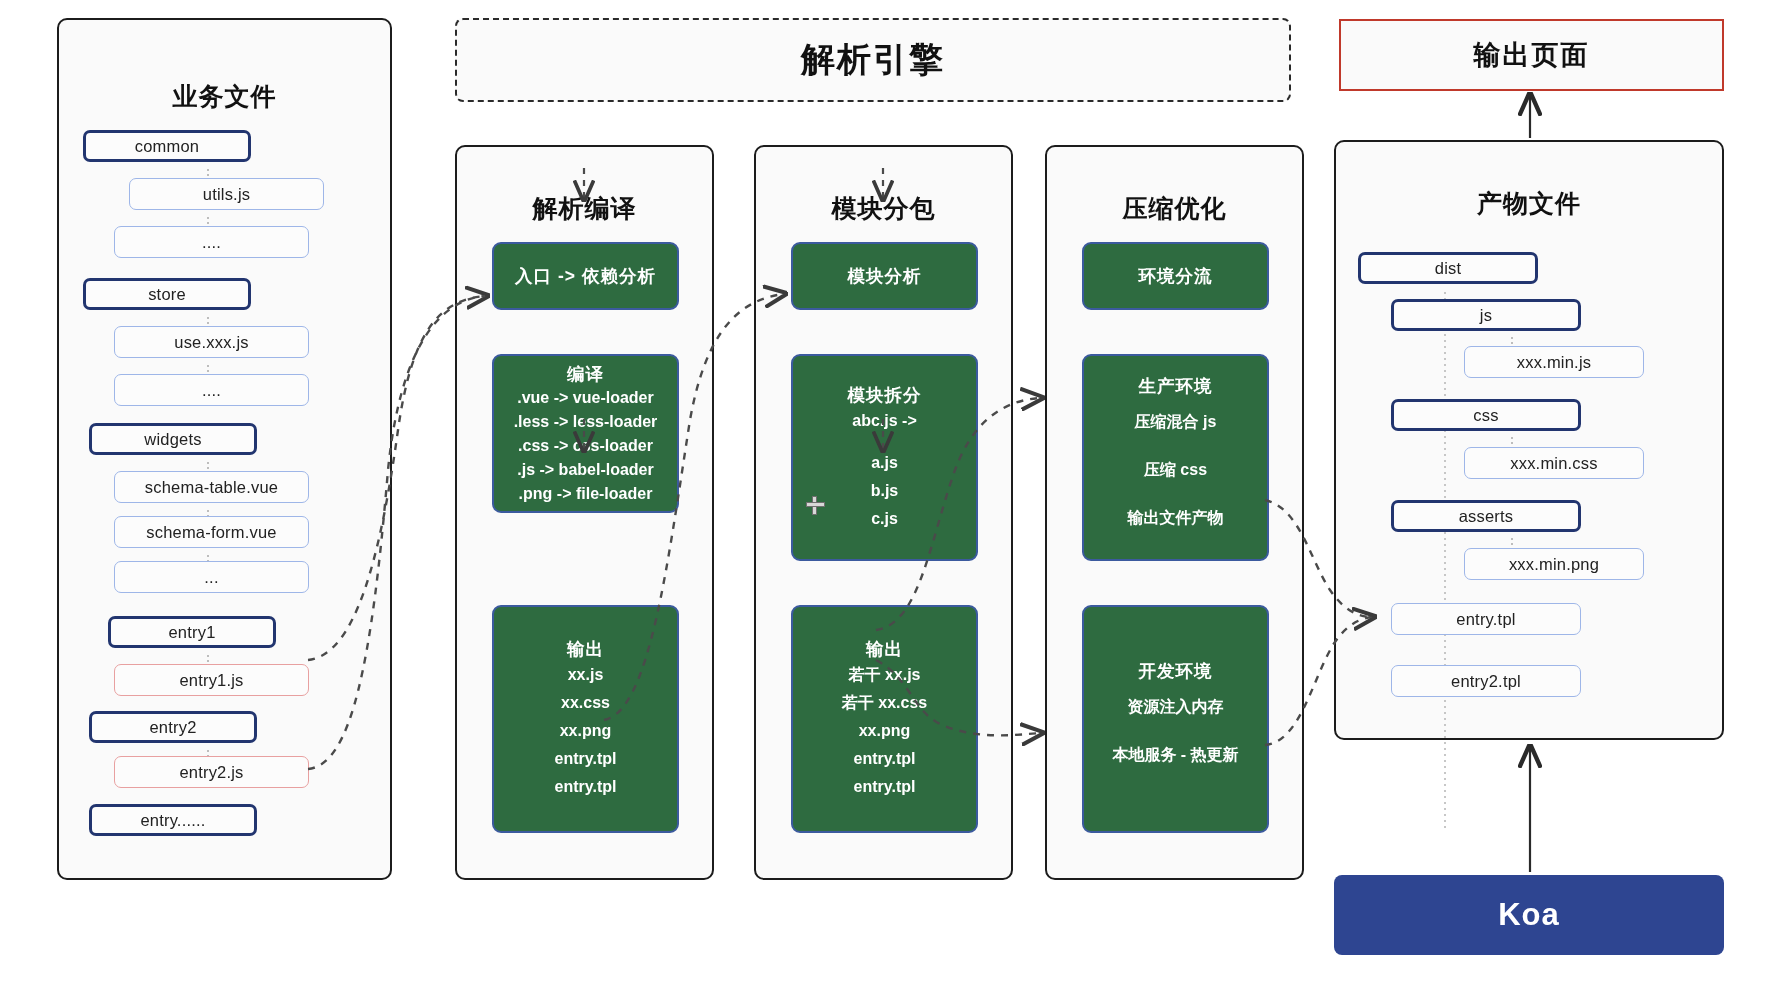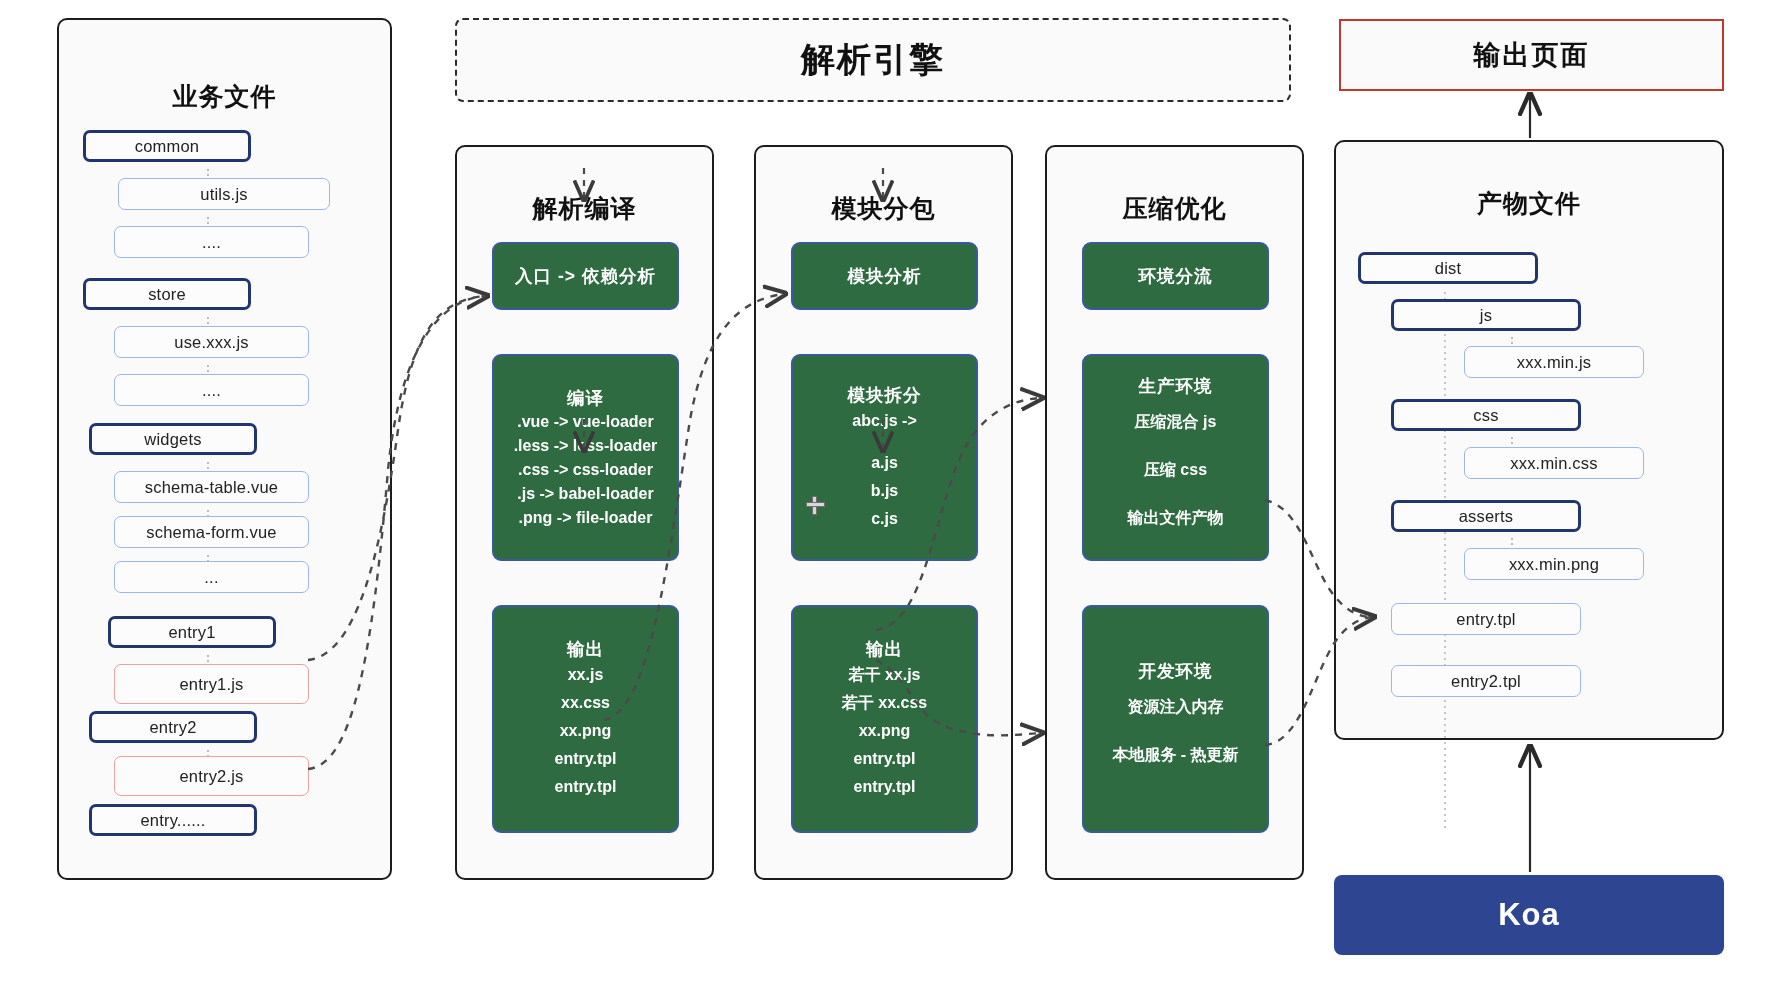--- a/index.html
+++ b/index.html
@@ -25,21 +25,21 @@
   #left-panel{left:57px;top:18px;width:335px;height:862px;}
   #left-title{top:60px;}
 
   .node{
     position:absolute;box-sizing:border-box;display:flex;align-items:center;
     justify-content:center;border-radius:7px;background:#fcfcfc;
     font-size:16.5px;color:#222;letter-spacing:.2px;
   }
   .node.folder{border:3px solid #22356f;height:32px;}
   .node.file{border:1.6px solid #9eb6e8;height:32px;}
-  .node.file-red{border:1.6px solid #e8a0a0;height:40px;}
+  .node.file-red{border:1.6px solid #e8a0a0;height:32px;}
 
   .vdots{
     position:absolute;width:2px;color:#9a9a9a;font-size:11px;
     line-height:6px;text-align:center;
   }
   .vdots i{display:block;width:2px;height:2px;background:#a8a8a8;margin:3px auto;border-radius:50%;}
 
   
   #engine-header{
     position:absolute;left:455px;top:18px;width:836px;height:84px;
@@ -102,21 +102,21 @@
 <div id="root">
 
   <div class="panel" id="left-panel">
     <div class="panel-title" id="left-title">业务文件</div>
 
     <div class="node folder" style="left:24px;top:110px;width:168px;">common</div>
     <div class="vdots" style="left:148px;top:146px;">
         <i></i>
         <i></i>
       </div>
-    <div class="node file" style="left:59px;top:158px;width:212px;">utils.js</div>
+    <div class="node file" style="left:70px;top:158px;width:195px;">utils.js</div>
     <div class="vdots" style="left:148px;top:194px;">
         <i></i>
         <i></i>
       </div>
     <div class="node file" style="left:55px;top:206px;width:195px;">....</div>
 
     <div class="node folder" style="left:24px;top:258px;width:168px;">store</div>
     <div class="vdots" style="left:148px;top:294px;">
         <i></i>
         <i></i>
@@ -166,21 +166,21 @@
     <span class="t">解析引擎</span>
   </div>
 
   <div class="panel col" id="col-1">
     <div class="panel-title">解析编译</div>
 
     <div class="gbox" style="top:95px;height:68px;">
       <div class="head">入口 -&gt; 依赖分析</div>
     </div>
 
-    <div class="gbox" style="top:207px;height:207px;">
+    <div class="gbox" style="top:207px;height:159px;">
       <div class="head">编译</div>
       <div class="lines">
         <span>.vue -&gt; vue-loader</span>
         <span>.less -&gt; less-loader</span>
         <span>.css -&gt; css-loader</span>
         <span>.js -&gt; babel-loader</span>
         <span>.png -&gt; file-loader</span>
       </div>
     </div>
 

